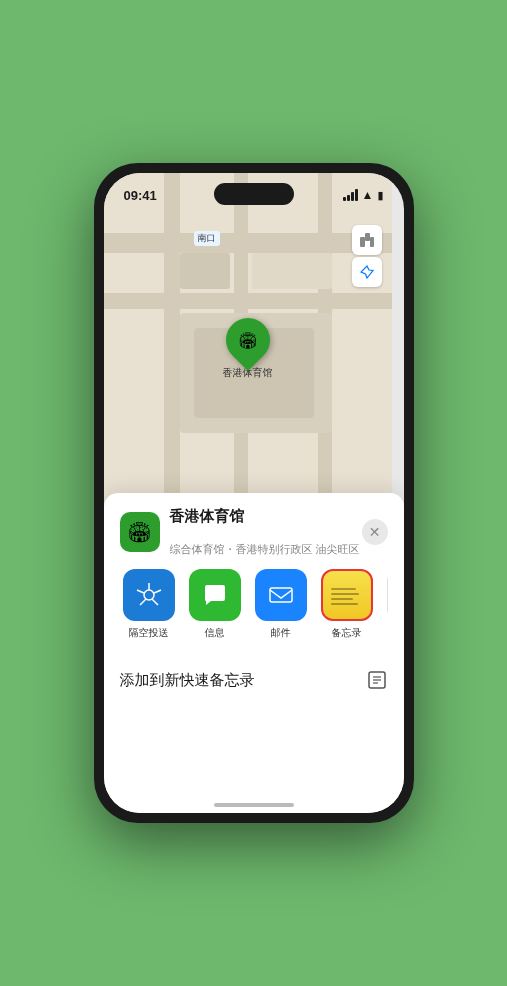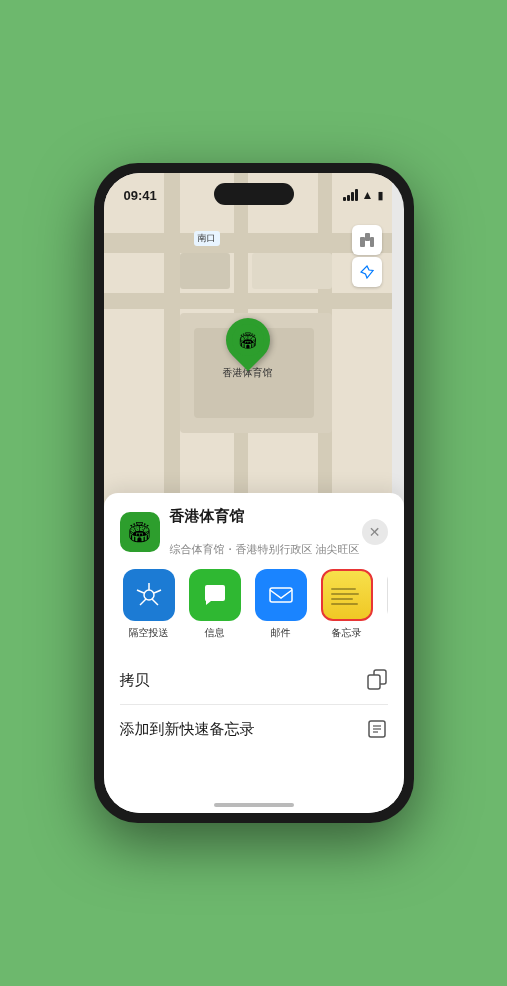--- a/index.html
+++ b/index.html
@@ -512,27 +512,20 @@
         <div class="share-item">
           <div class="share-icon more" style="padding: 4px;">
             
           </div>
 
         </div>
       </div>
 
       <div class="action-list">
 
-        <div class="action-item">
-          <span class="action-text">拷贝</span>
-          <svg width="22" height="22" viewBox="0 0 22 22" fill="none">
-            <rect x="8" y="1" width="12" height="14" rx="2" stroke="#555" stroke-width="1.5" fill="none"></rect>
-            <rect x="2" y="6" width="12" height="14" rx="2" stroke="#555" stroke-width="1.5" fill="white"></rect>
-          </svg>
-        </div>
 
 
 
         <div class="action-item">
           <span class="action-text">添加到新快速备忘录</span>
           <svg width="22" height="22" viewBox="0 0 22 22" fill="none">
             <rect x="3" y="3" width="16" height="16" rx="2" stroke="#555" stroke-width="1.5" fill="none"></rect>
             <line x1="7" y1="8" x2="15" y2="8" stroke="#555" stroke-width="1.2"></line>
             <line x1="7" y1="11" x2="15" y2="11" stroke="#555" stroke-width="1.2"></line>
             <line x1="7" y1="14" x2="12" y2="14" stroke="#555" stroke-width="1.2"></line>

